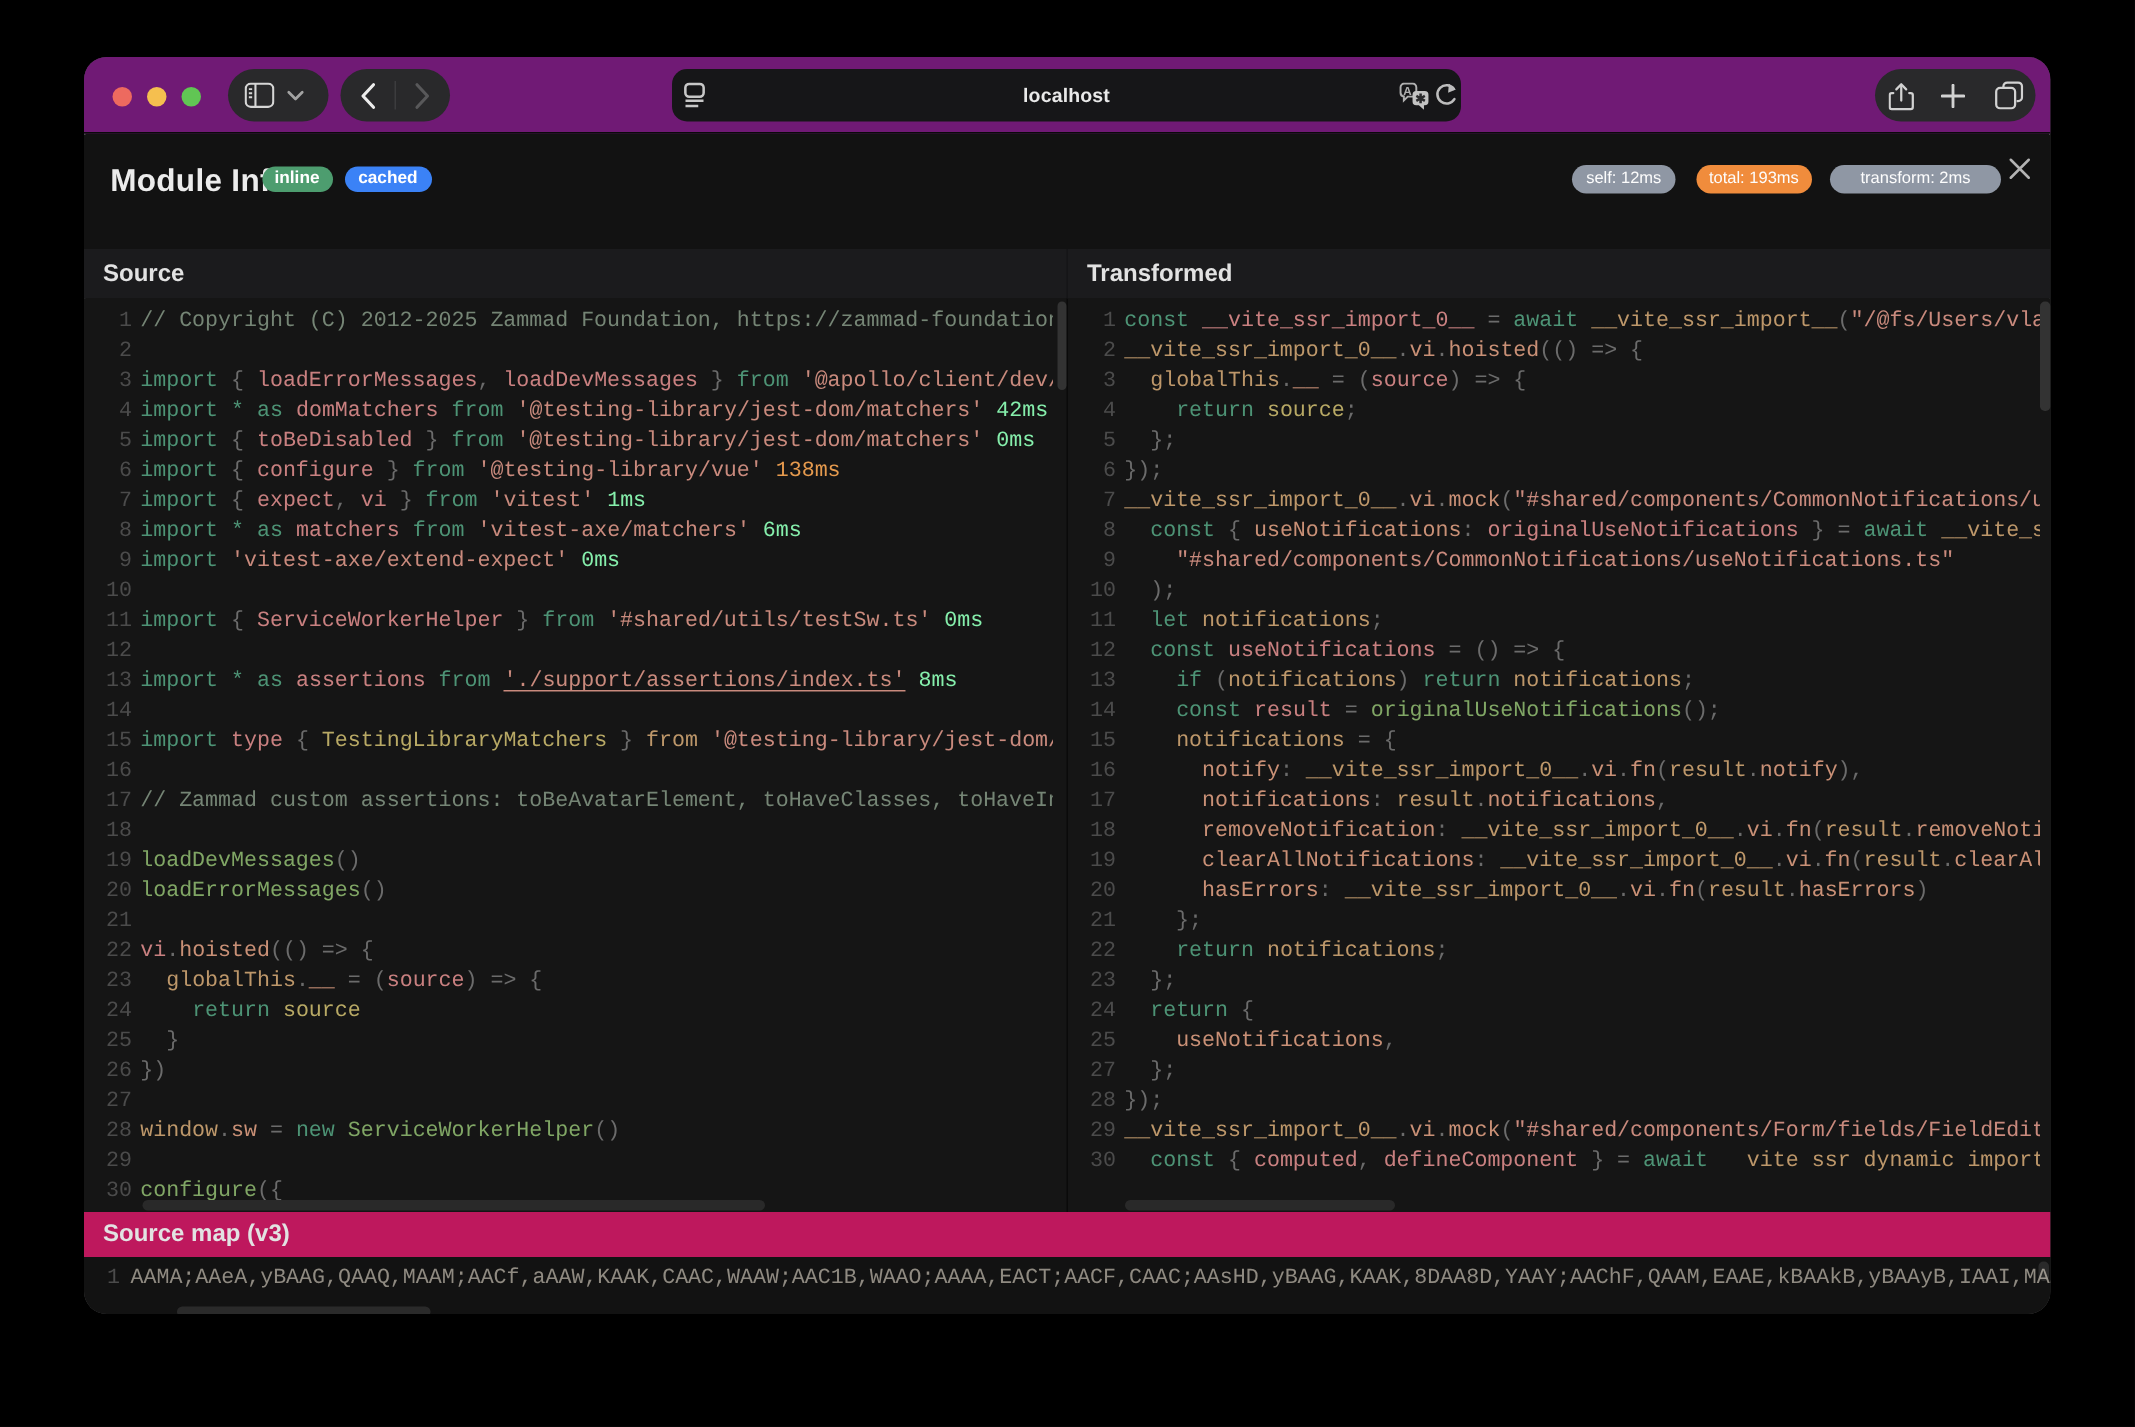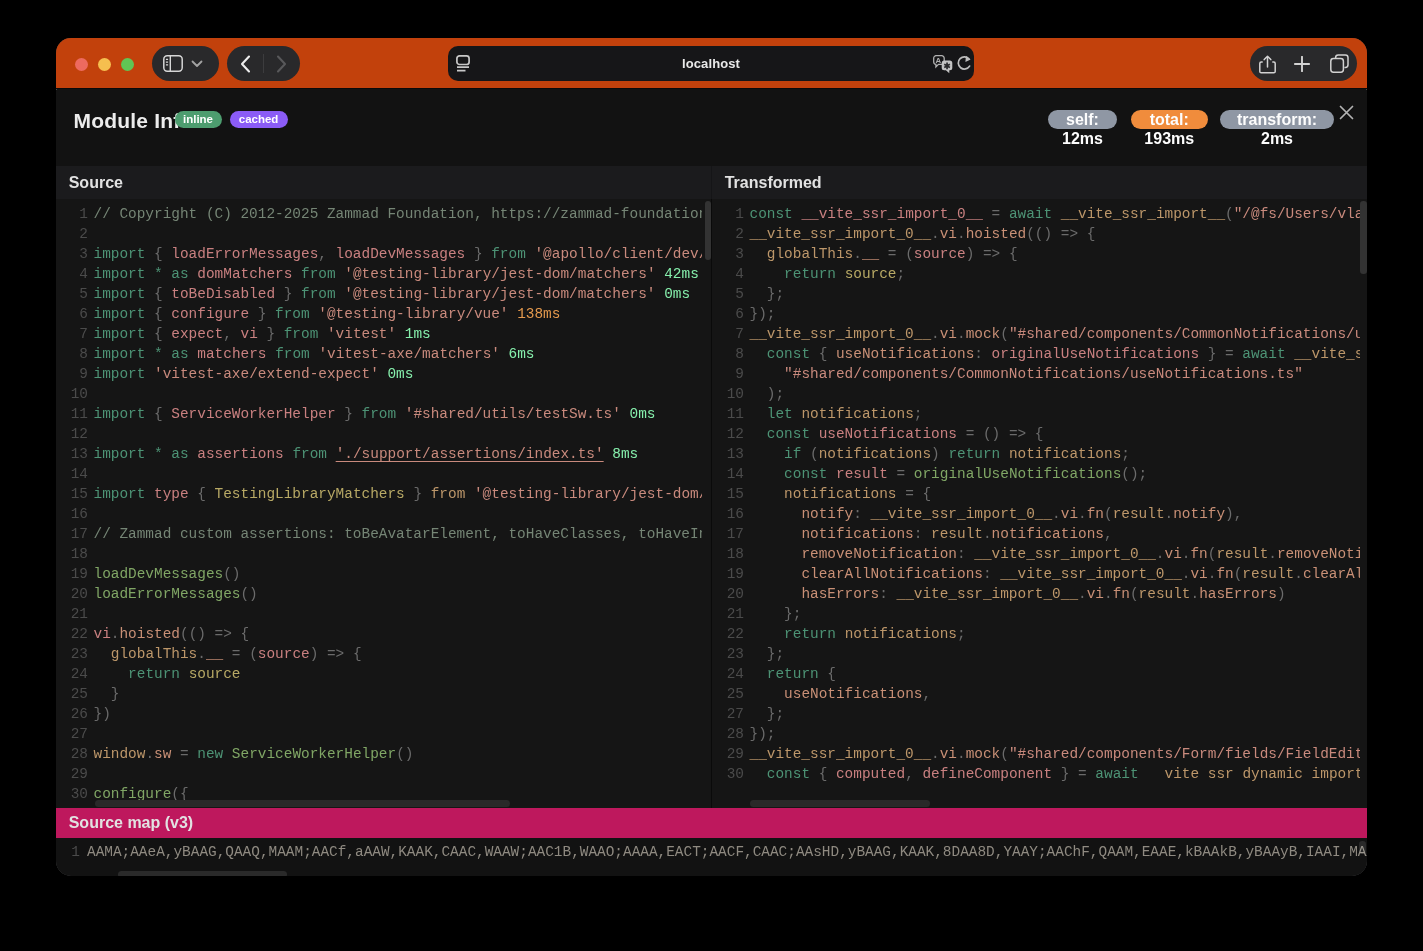--- a/index.html
+++ b/index.html
@@ -1,39 +1,39 @@
 <!DOCTYPE html>
 <html><head><meta charset="utf-8"><title>Module Info</title>
 <style>
 *{margin:0;padding:0;box-sizing:border-box}
 html,body{width:1423px;height:951px;background:#000;overflow:hidden;
  font-family:"Liberation Sans",sans-serif}
 .win{position:absolute;left:56px;top:38px;width:1311px;height:838px;
  border-radius:15px;background:#121212;overflow:hidden;
  box-shadow:inset 0 0 0 1px #48484a}
 
-.tb{position:absolute;left:0;top:0;width:100%;height:51px;background:#c2410c;
+.tb{position:absolute;left:0;top:0;width:100%;height:51px;background:#701a75;
  border-bottom:1px solid #0a0a0a}
 .tl{position:absolute;width:13px;height:13px;border-radius:50%;top:20px}
 .pill{position:absolute;top:8px;height:35px;border-radius:17.5px;background:#29292b}
 .addr{position:absolute;left:392px;top:8px;width:526px;height:35px;
  border-radius:10px;background:#161618}
 .addr .host{position:absolute;left:0;right:0;top:0;height:35px;line-height:35px;
  text-align:center;color:#e9e9e9;font-size:13px;font-weight:bold;letter-spacing:.1px}
 .icon{position:absolute}
 
 .ih{position:absolute;left:0;top:52px;width:100%;height:76px;background:#121212}
 .title{position:absolute;left:17.5px;top:19px;font-size:21px;font-weight:bold;
  color:#ececec;letter-spacing:.2px}
 .badge{position:absolute;height:17px;line-height:17px;border-radius:8.5px;
  color:#fff;font-size:11.5px;font-weight:bold;text-align:center;top:20.5px}
 .b-inline{left:118.5px;width:47px;background:#4d9d6f}
-.b-cached{left:173.6px;width:58px;background:#8b5cf6}
+.b-cached{left:173.6px;width:58px;background:#3b82f6}
 .tbadge{position:absolute;height:19px;line-height:19px;border-radius:9.5px;
- color:#fdfdfd;font-size:16px;font-weight:bold;text-align:center;top:19.5px}
+ color:#fdfdfd;font-size:11px;font-weight:normal;text-align:center;top:19.5px}
 .t-self{left:992px;width:69px;background:#8f97a4}
 .t-total{left:1074.5px;width:77.5px;background:#f08c3c}
 .t-trans{left:1164px;width:114px;background:#8f97a4}
 .path{position:absolute;left:17.5px;top:43.5px;font-family:"Liberation Mono",monospace;
  font-size:14.42px;color:#9c9c9c}
 
 .ph{position:absolute;left:0;top:128px;width:100%;height:33px;background:#1b1b1d}
 .ph .lab{position:absolute;top:0;height:33px;line-height:33px;font-size:16px;
  font-weight:bold;color:#e2e2e2}
 

